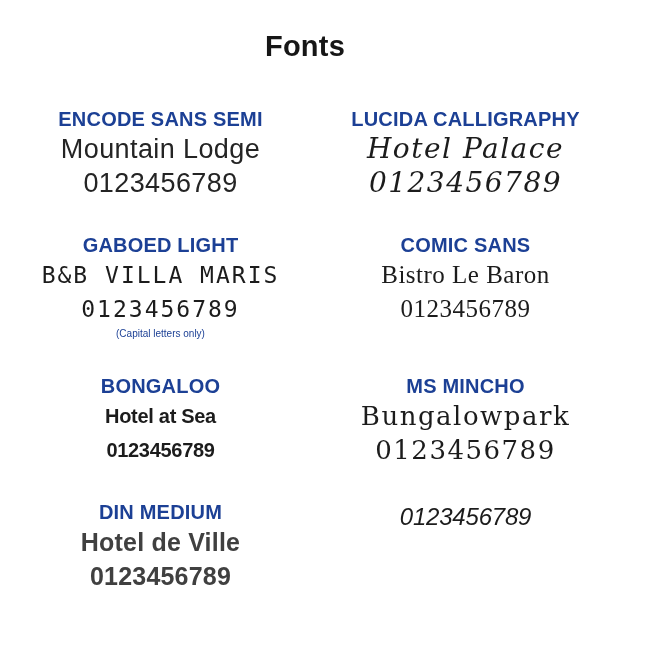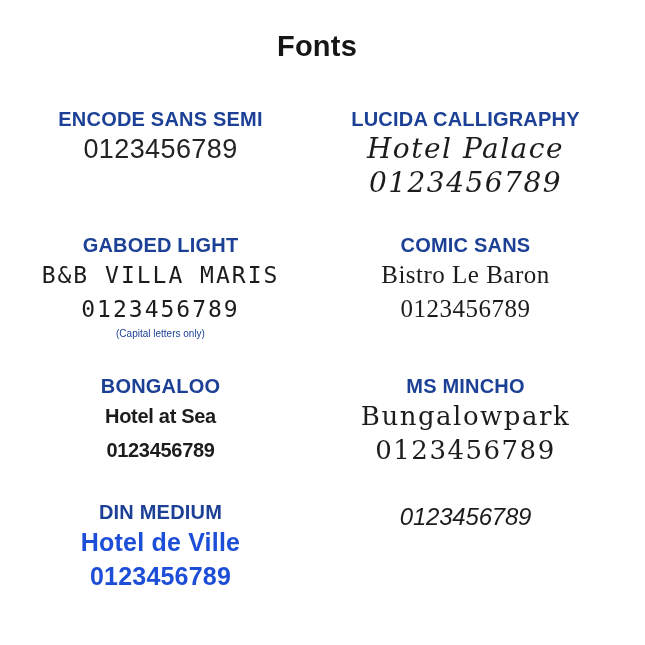--- a/index.html
+++ b/index.html
@@ -17,21 +17,21 @@
     box-sizing: border-box;
     padding-top: 30px;
   }
   .page-title {
     width: 610px;
     text-align: center;
     font-size: 29px;
     font-weight: 700;
     color: #161616;
     letter-spacing: 0.2px;
-    margin: 0 0 0 12px;
+    margin: 0 0 0 0;
     font-family: "Liberation Sans", sans-serif;
   }
   .grid {
     margin-top: 44px;
     width: 610px;
     display: grid;
     grid-template-columns: 305px 305px;
     row-gap: 33px;
     padding-left: 8px;
   }
@@ -60,34 +60,35 @@
     color: #1c4095;
     font-family: "Liberation Sans", sans-serif;
   }
   
   .s-encode   { font-family: "Liberation Sans", sans-serif; font-size: 27px; font-weight: 400; letter-spacing: 0.4px; color:#242424; }
   .s-lucida   { font-family: "DejaVu Serif", serif; font-style: italic; font-size: 28px; letter-spacing: 1.5px; }
   .s-gaboed   { font-family: "DejaVu Sans Mono", monospace; font-size: 23px; letter-spacing: 2px; }
   .s-comic    { font-family: Liberation Serif, serif; font-size: 25px; letter-spacing: 0.5px; }
   .s-bongaloo { font-family: "Liberation Sans", sans-serif; font-weight: 700; font-size: 20px; letter-spacing: -0.3px; }
   .s-mincho   { font-family: "DejaVu Serif", serif; font-size: 26px; letter-spacing: 1.5px; }
-  .s-din      { font-family: "Liberation Sans", sans-serif; font-weight: 700; font-size: 25px; letter-spacing: 0.2px; color:#1d4ed8; }
+  .s-din      { font-family: "Liberation Sans", sans-serif; font-weight: 700; font-size: 25px; letter-spacing: 0.2px; color:#404040; }
   .s-roboto   { font-family: "Liberation Sans", sans-serif; font-style: italic; font-size: 24px; letter-spacing: -0.2px; }
 </style>
 </head>
 <body>
 
 <div class="page">
 
   <h1 class="page-title">Fonts</h1>
 
   <div class="grid">
 
     <section class="cell">
       <h2 class="fname">ENCODE SANS SEMI</h2>
+      <div class="sample s-encode">Mountain Lodge</div>
       <div class="digits s-encode">0123456789</div>
     </section>
 
     <section class="cell">
       <h2 class="fname">LUCIDA CALLIGRAPHY</h2>
       <div class="sample s-lucida">Hotel Palace</div>
       <div class="digits s-lucida">0123456789</div>
     </section>
 
     <section class="cell">

